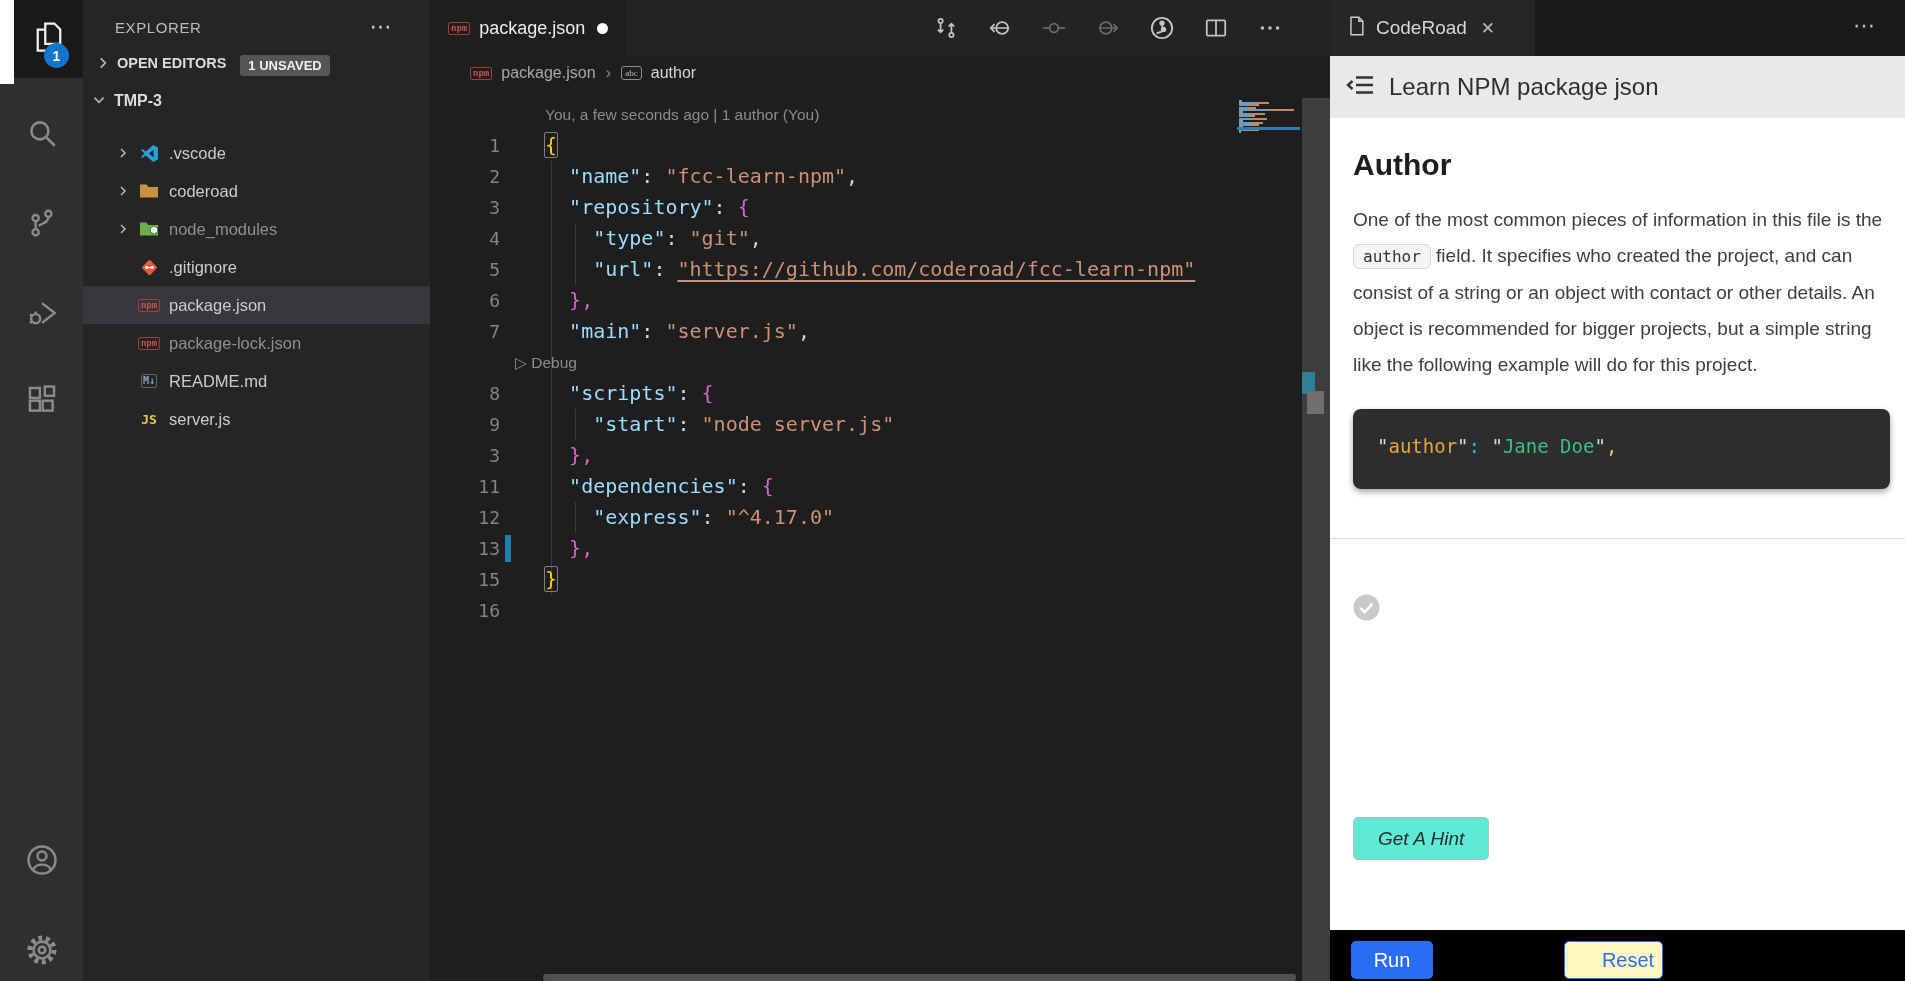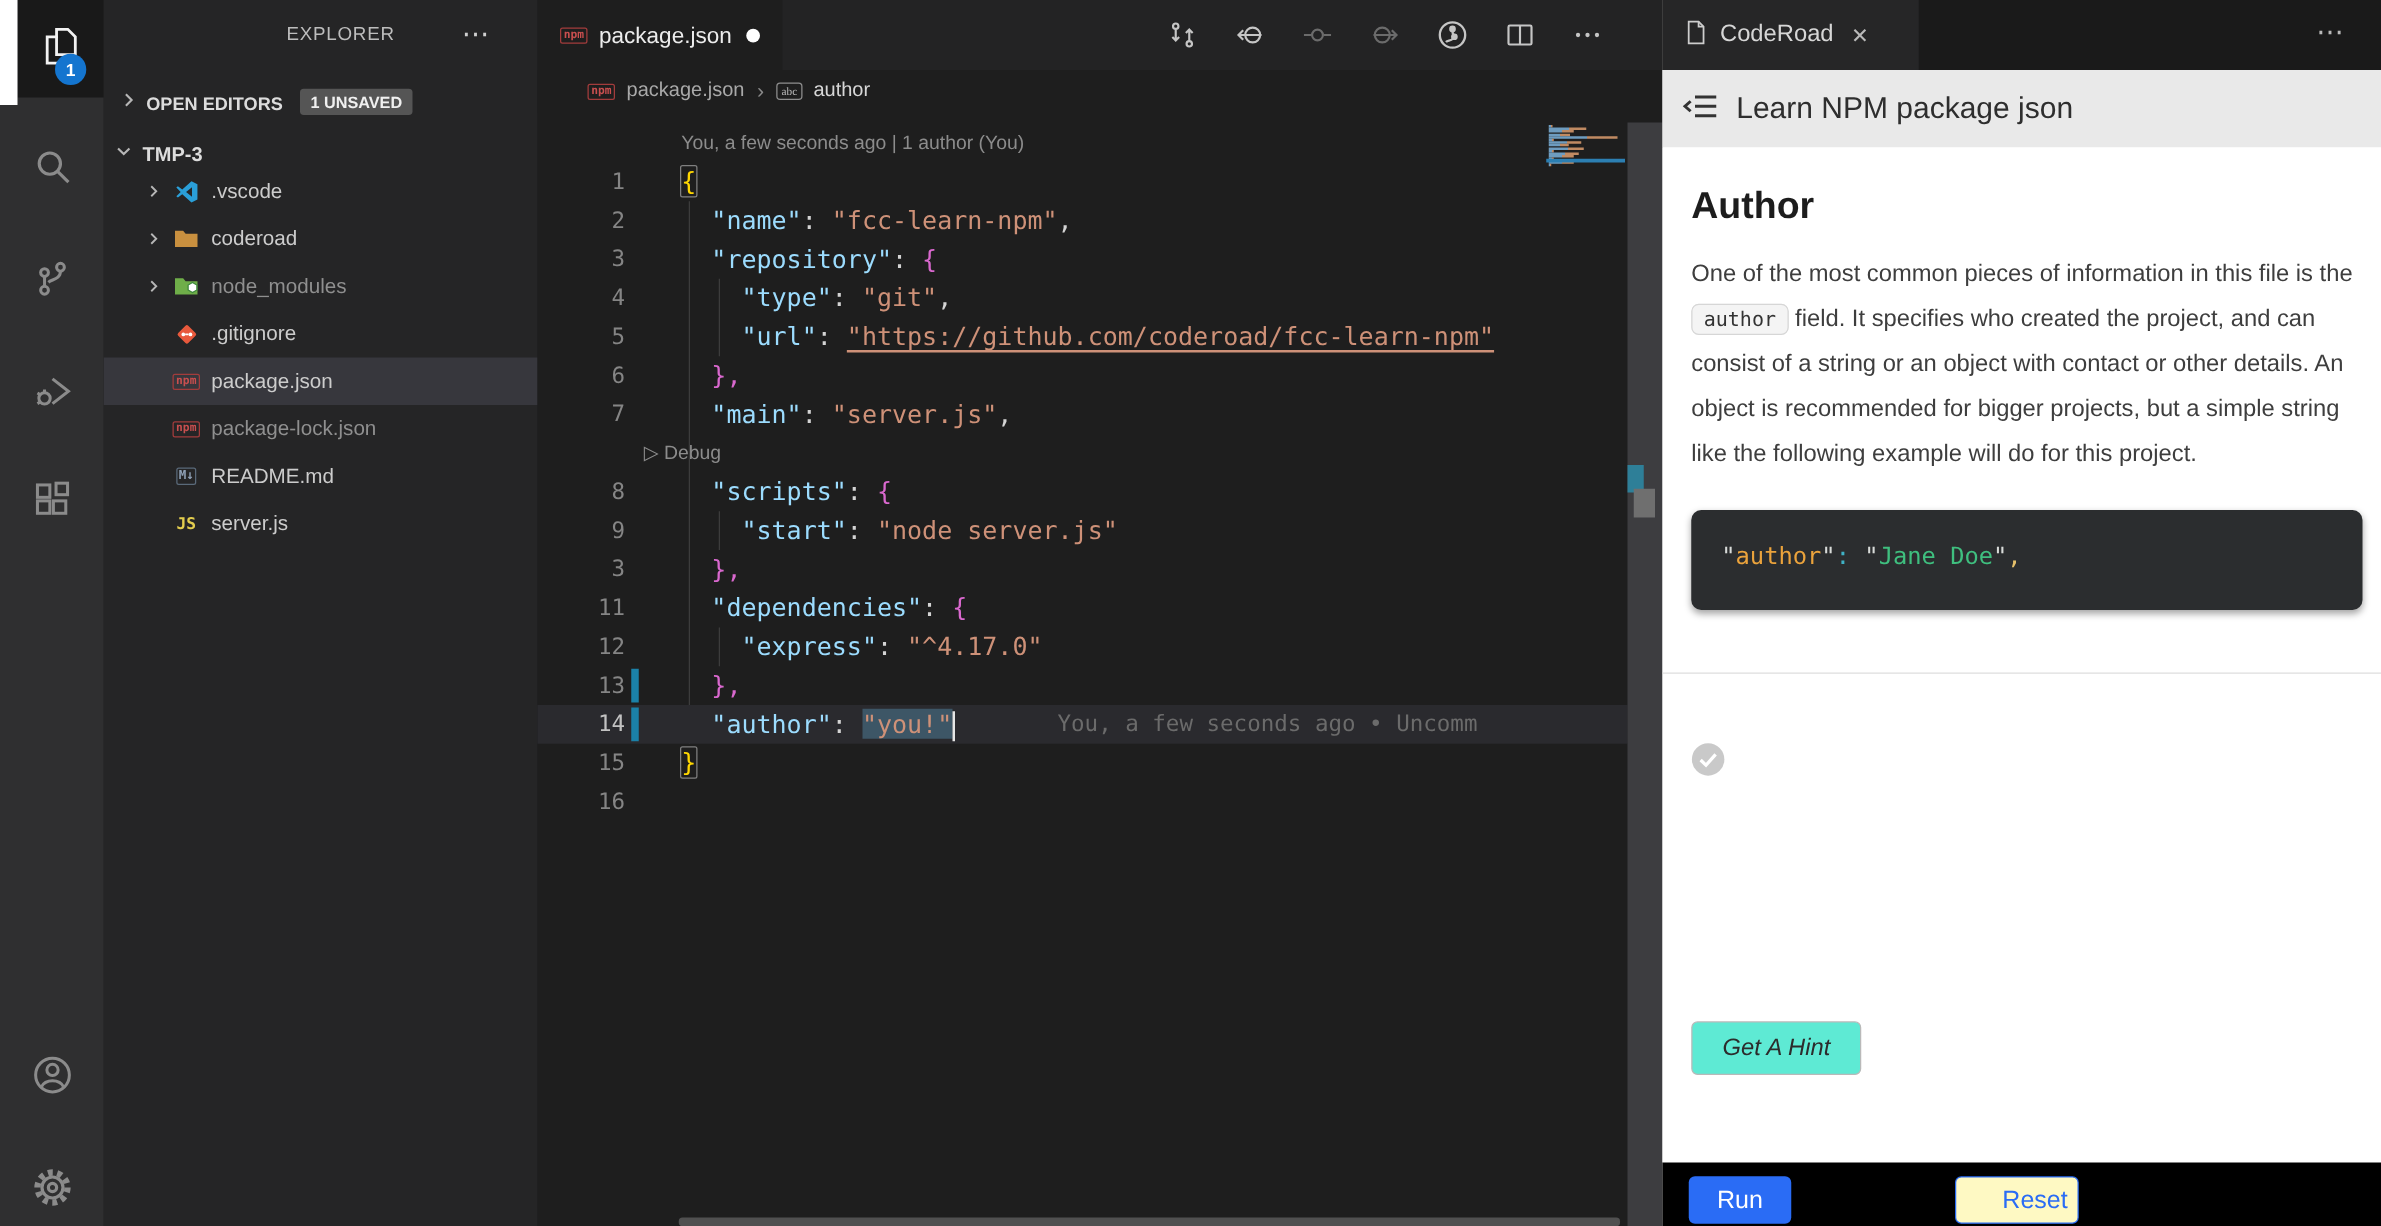--- a/index.html
+++ b/index.html
@@ -6,23 +6,23 @@
   .root{position:relative;width:1905px;height:981px;background:#1e1e1e;overflow:hidden;}
   .root *{box-sizing:border-box;}
   
   .white-strip{position:absolute;left:0;top:0;width:14px;height:84px;background:#ffffff;}
   .activitybar{position:absolute;left:0;top:0;width:83px;height:981px;background:#2f2f30;}
   .ab-item{position:absolute;left:0;width:83px;height:80px;display:flex;align-items:center;justify-content:center;cursor:pointer;}
   .ab-files{top:0;height:78px;background:#191919;left:14px;width:69px;}
   .ab-badge{position:absolute;right:14px;bottom:10px;width:25px;height:25px;border-radius:50%;background:#1475cf;color:#fff;font-size:14px;font-weight:bold;display:flex;align-items:center;justify-content:center;}
   
   .sidebar{position:absolute;left:83px;top:0;width:347px;height:981px;background:#252526;}
-  .sb-header{height:55px;display:flex;align-items:center;padding-left:32px;color:#bdbdbd;font-size:15px;letter-spacing:.6px;position:relative;justify-content:center;}
+  .sb-header{height:55px;display:flex;align-items:center;padding-left:32px;color:#bdbdbd;font-size:15px;letter-spacing:.6px;position:relative;}
   .sb-more{position:absolute;right:38px;top:14px;color:#cfcfcf;font-size:22px;cursor:pointer;}
-  .sb-row{display:flex;align-items:flex-end;color:#dcdcdc;cursor:pointer;}
+  .sb-row{display:flex;align-items:flex-start;color:#dcdcdc;cursor:pointer;}
   .sb-oe{height:37px;padding-left:12px;font-weight:bold;font-size:14.5px;}
   .sb-oe .badge{margin-left:14px;background:#555;border-radius:3px;padding:3px 8px;font-size:13px;color:#f0f0f0;}
   .sb-root{height:42px;padding-left:8px;font-weight:bold;font-size:16px;}
   .tree-row{height:38px;display:flex;align-items:center;font-size:16.5px;color:#cccccc;cursor:pointer;}
   .tree-row.sel{background:#37373d;}
   .tree-row.dim .lbl{color:#8f8f8f;}
   .tree-row .chev{margin-left:33px;width:14px;flex:none;display:flex;}
   .tree-row .ficon{margin-left:8px;width:22px;flex:none;display:flex;justify-content:center;}
   .tree-row.nofold .ficon{margin-left:55px;}
   .tree-row .lbl{margin-left:9px;white-space:nowrap;}
@@ -374,26 +374,20 @@
         </div>
         <div class="code-row">
           <span class="gutter">12</span>
           <span class="ct">    <span class="tk-key">"express"</span><span class="tk-pln">: </span><span class="tk-str">"^4.17.0"</span></span>
         </div>
         <div class="code-row">
           <span class="mod"></span>
           <span class="gutter">13</span>
           <span class="ct">  <span class="tk-b2">},</span></span>
         </div>
-        <div class="code-row cur">
-          <span class="mod"></span>
-          <span class="gutter">14</span>
-          <span class="ct">  <span class="tk-key">"author"</span><span class="tk-pln">: </span><span class="tk-str tk-sel">"you!"</span><span class="cursor"></span></span>
-          <span class="blame">You, a few seconds ago • Uncomm</span>
-        </div>
         <div class="code-row">
           <span class="gutter">15</span>
           <span class="ct"><span class="tk-b1 tk-box">}</span></span>
         </div>
         <div class="code-row">
           <span class="gutter">16</span>
           <span class="ct"></span>
         </div>
       </div>
 

